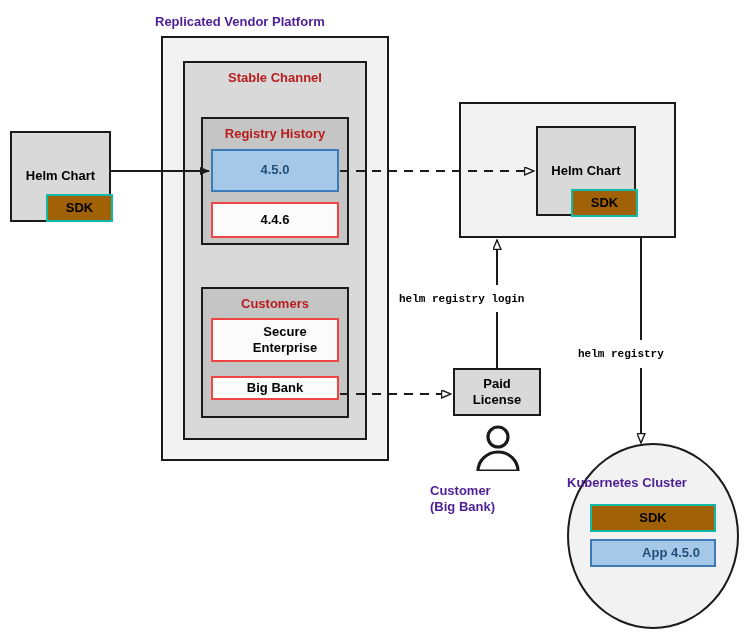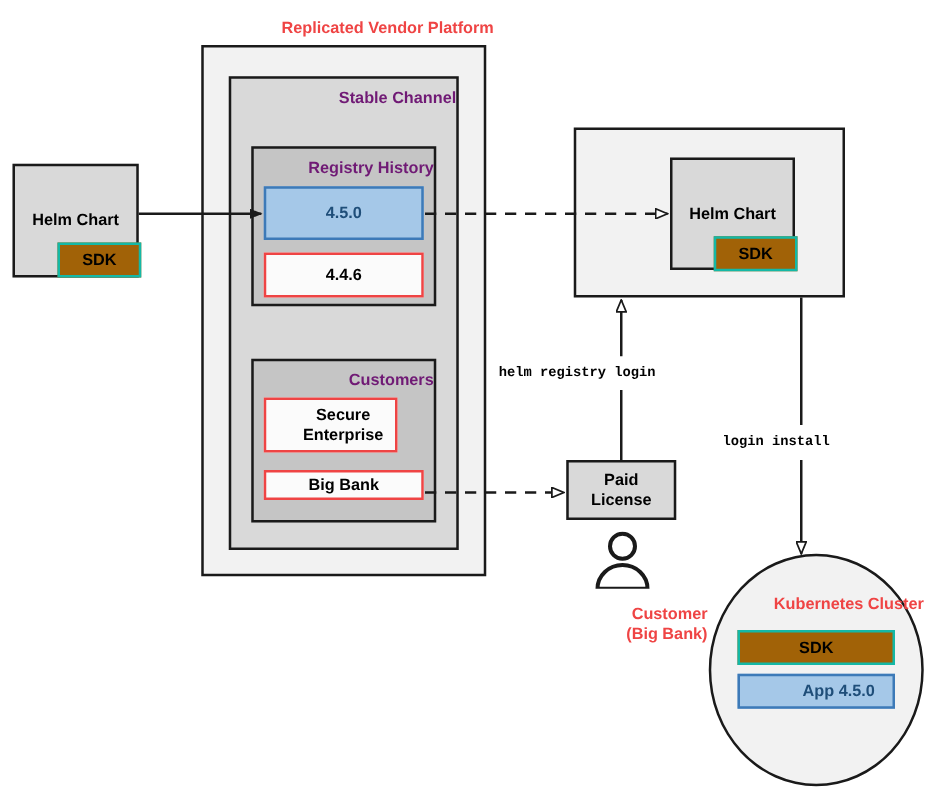--- a/index.html
+++ b/index.html
@@ -16,22 +16,22 @@
     width: 747px;
     height: 634px;
     background: #ffffff;
     overflow: hidden;
   }
   .lbl {
     position: absolute;
     font-weight: bold;
     font-size: 13px;
     line-height: 1.25;
-    text-align: right;
-    color: #ef4444;
+    text-align: left;
+    color: #4c1d95;
     white-space: pre-line;
   }
   .box {
     position: absolute;
     box-sizing: border-box;
     display: flex;
     align-items: center;
     justify-content: center;
     text-align: center;
     font-weight: bold;
@@ -45,24 +45,24 @@
   .fill-light    { background: #d9d9d9; border: 2px solid #1a1a1a; }
   .fill-mid      { background: #c5c5c5; border: 2px solid #1a1a1a; }
   .fill-white    { background: #fbfbfb; border: 2px solid #ef4444; }
   .fill-pure     { background: #a16207; border: 2px solid #14b8a6; }
   .fill-blue     { background: #a5c8e8; border: 2px solid #3d7ab8; color: #1f4e79; }
 
   .container-title {
     position: absolute;
     left: 0; right: 0;
     top: 7px;
-    text-align: right;
+    text-align: center;
     font-weight: bold;
     font-size: 13px;
-    color: #701a75;
+    color: #b91c1c;
   }
   .circle {
     position: absolute;
     box-sizing: border-box;
     background: #f2f2f2;
     border: 2px solid #1a1a1a;
     border-radius: 50%;
   }
   svg.overlay {
     position: absolute;
@@ -99,21 +99,21 @@
 
   <div class="box fill-mid" style="left:201px; top:117px; width:148px; height:128px;">
     <div class="container-title">Registry History</div>
   </div>
   <div class="box fill-blue" style="left:211px; top:149px; width:128px; height:43px;">4.5.0</div>
   <div class="box fill-white" style="left:211px; top:202px; width:128px; height:36px;">4.4.6</div>
 
   <div class="box fill-mid" style="left:201px; top:287px; width:148px; height:131px;">
     <div class="container-title">Customers</div>
   </div>
-  <div class="box fill-white" style="left:211px; top:318px; width:107px; height:44px;padding-left:20px;">Secure
+  <div class="box fill-white" style="left:211px; top:318px; width:128px; height:44px;padding-left:20px;">Secure
 Enterprise</div>
   <div class="box fill-white" style="left:211px; top:376px; width:128px; height:24px;">Big Bank</div>
 
   <div class="box fill-light" style="left:10px; top:131px; width:101px; height:91px; align-items:center;">Helm Chart</div>
   <div class="box fill-pure" style="left:46px; top:194px; width:67px; height:28px;">SDK</div>
 
 
   <div class="box fill-lightest" style="left:459px; top:102px; width:217px; height:136px;"></div>
   <div class="box fill-light" style="left:536px; top:126px; width:100px; height:90px;">Helm Chart</div>
   <div class="box fill-pure" style="left:571px; top:189px; width:67px; height:28px;">SDK</div>
@@ -129,21 +129,21 @@
   </div>
   <div class="lbl" style="left:430px; top:483px; width:136px;">Customer
 (Big Bank)</div>
 
   <div class="circle" style="left:567px; top:443px; width:172px; height:186px;"></div>
   <div class="lbl" style="left:567px; top:475px; width:172px;">Kubernetes Cluster</div>
   <div class="box fill-pure" style="left:590px; top:504px; width:126px; height:28px;">SDK</div>
   <div class="box fill-blue" style="left:590px; top:539px; width:126px; height:28px;padding-left:36px;">App 4.5.0</div>
 
   <div class="mono" style="left:399px; top:293px;">helm registry login</div>
-  <div class="mono" style="left:578px; top:348px;">login install</div>
+  <div class="mono" style="left:578px; top:348px;">helm registry</div>
 
   <svg class="overlay">
     <defs>
       <marker id="arrowFilled" markerWidth="10" markerHeight="8" refX="9" refY="4" orient="auto" markerUnits="userSpaceOnUse">
         <path d="M0,0 L10,4 L0,8 z" fill="#1a1a1a"></path>
       </marker>
       <marker id="arrowOpen" markerWidth="11" markerHeight="9" refX="10" refY="4.5" orient="auto" markerUnits="userSpaceOnUse">
         <path d="M0.5,0.5 L10,4.5 L0.5,8.5 z" fill="#ffffff" stroke="#1a1a1a" stroke-width="1.4"></path>
       </marker>
     </defs>

